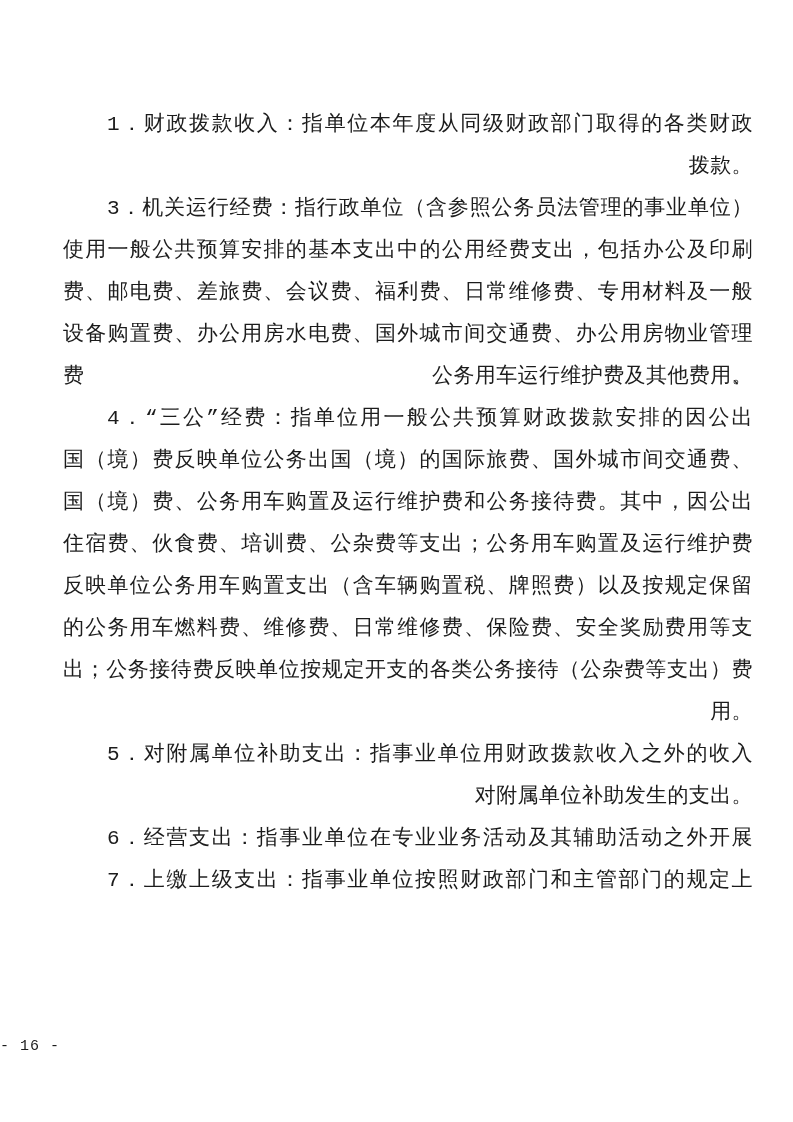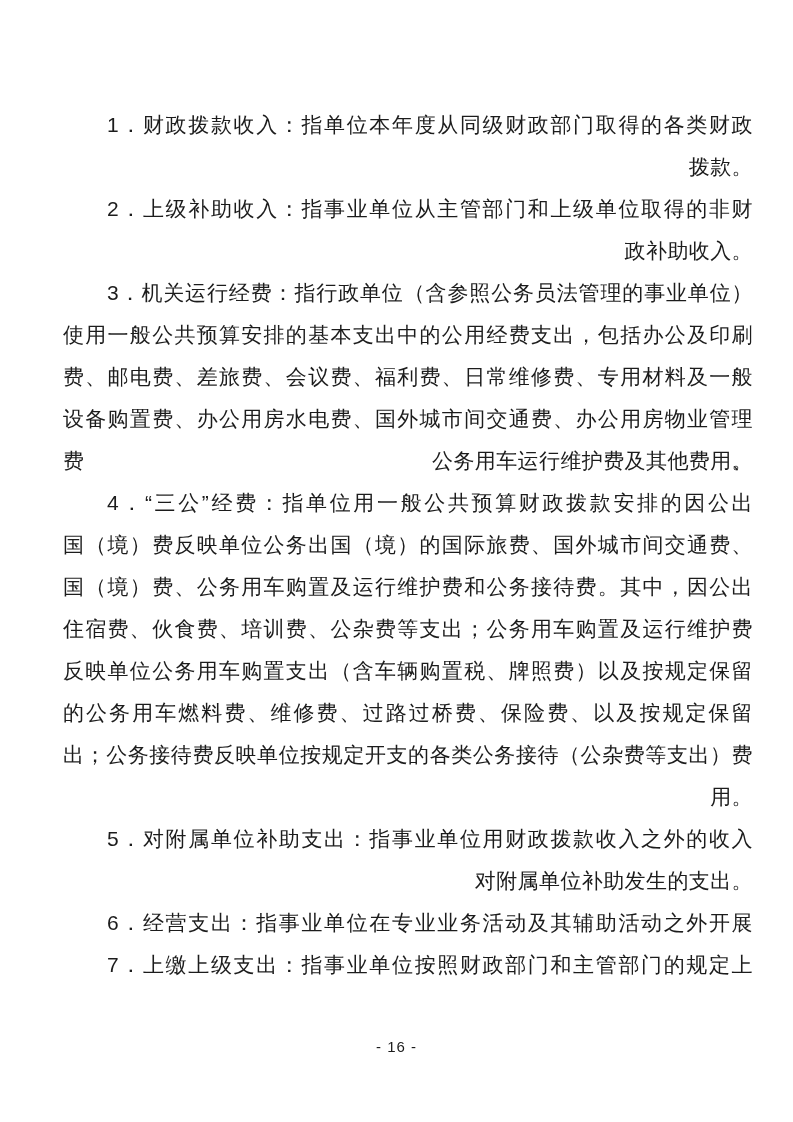--- a/index.html
+++ b/index.html
@@ -6,21 +6,21 @@
     margin: 0;
     padding: 0;
     background: #ffffff;
   }
   .page {
     position: relative;
     width: 793px;
     height: 1122px;
     background: #ffffff;
     overflow: hidden;
-    font-family: Liberation Sans, sans-serif;
+    font-family: Liberation Mono, monospace;
     color: #1c1c1c;
     border-radius: 13px;
   }
   .text-block {
     position: absolute;
     left: 63px;
     top: 104px;
     width: 690px;
   }
   .para {
@@ -43,53 +43,49 @@
   .line.indent {
     text-indent: 44px;
   }
   .page-footer {
     position: absolute;
     top: 1036px;
     left: 0;
     width: 793px;
     height: 22px;
     line-height: 22px;
-    text-align: center;
+    text-align: left;
     font-size: 15px;
     letter-spacing: 1px;
     color: #1c1c1c;
   }
 </style>
 </head>
 <body>
 
 <div class="page">
   <div class="text-block" id="text-block">
       <div class="para">
         <div class="line fill indent">1．财政拨款收入：指单位本年度从同级财政部门取得的各类财政</div>
         <div class="line">拨款。</div>
       </div>
       <div class="para">
-        <div class="line fill indent">2．上级补助收入：指事业单位从主管部门和上级单位取得的非财</div>
-        <div class="line">政补助收入。</div>
-      </div>
-      <div class="para">
         <div class="line fill indent">3．机关运行经费：指行政单位（含参照公务员法管理的事业单位）</div>
         <div class="line fill">使用一般公共预算安排的基本支出中的公用经费支出，包括办公及印刷</div>
         <div class="line fill">费、邮电费、差旅费、会议费、福利费、日常维修费、专用材料及一般</div>
         <div class="line fill">设备购置费、办公用房水电费、国外城市间交通费、办公用房物业管理费、</div>
         <div class="line">公务用车运行维护费及其他费用。</div>
       </div>
       <div class="para">
         <div class="line fill indent">4．“三公”经费：指单位用一般公共预算财政拨款安排的因公出</div>
         <div class="line fill">国（境）费反映单位公务出国（境）的国际旅费、国外城市间交通费、</div>
         <div class="line fill">国（境）费、公务用车购置及运行维护费和公务接待费。其中，因公出</div>
         <div class="line fill">住宿费、伙食费、培训费、公杂费等支出；公务用车购置及运行维护费</div>
         <div class="line fill">反映单位公务用车购置支出（含车辆购置税、牌照费）以及按规定保留</div>
-        <div class="line fill">的公务用车燃料费、维修费、过路过桥费、保险费、以及按规定保留</div>
+        <div class="line fill">的公务用车燃料费、维修费、日常维修费、保险费、安全奖励费用等支</div>
         <div class="line fill">出；公务接待费反映单位按规定开支的各类公务接待（公杂费等支出）费</div>
         <div class="line">用。</div>
       </div>
       <div class="para">
         <div class="line fill indent">5．对附属单位补助支出：指事业单位用财政拨款收入之外的收入</div>
         <div class="line">对附属单位补助发生的支出。</div>
       </div>
       <div class="para">
         <div class="line fill indent">6．经营支出：指事业单位在专业业务活动及其辅助活动之外开展</div>
       </div>

